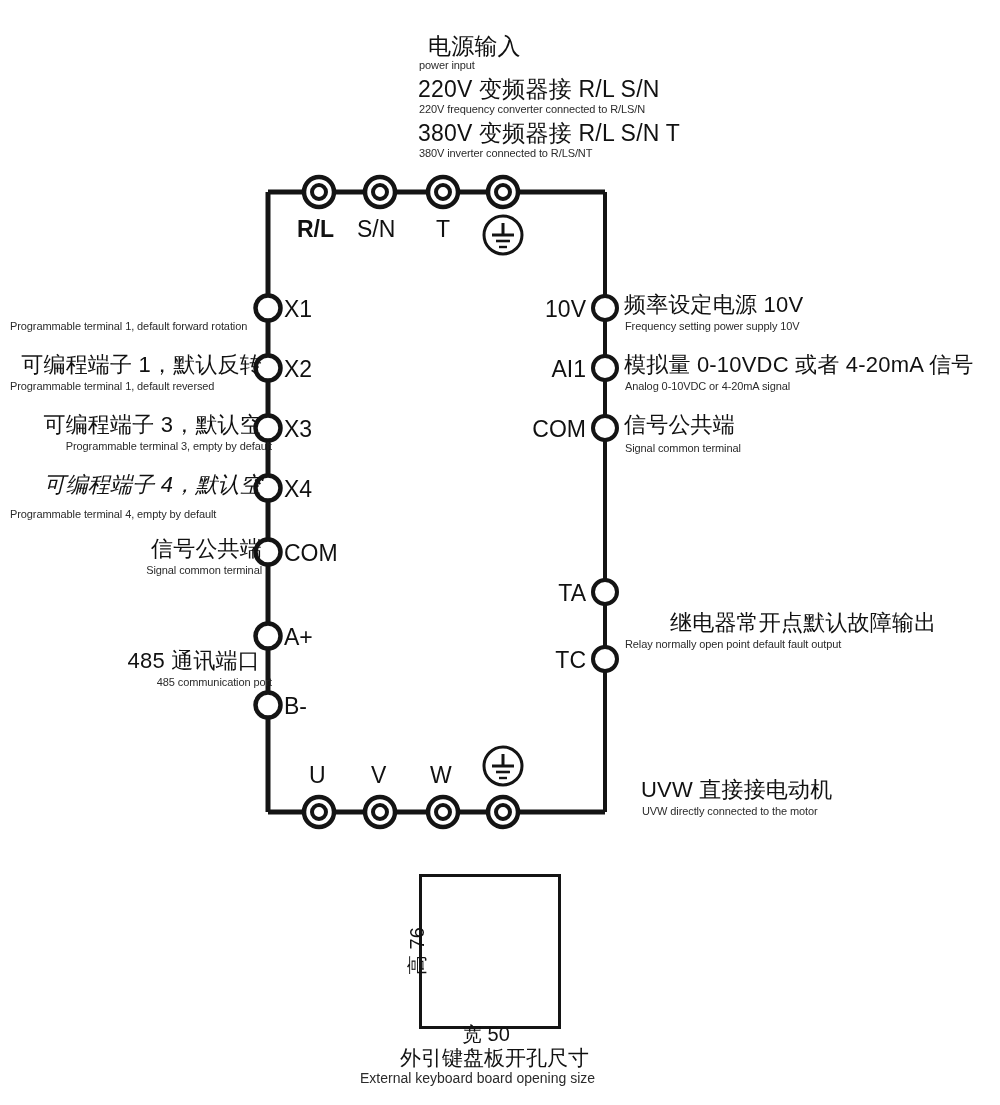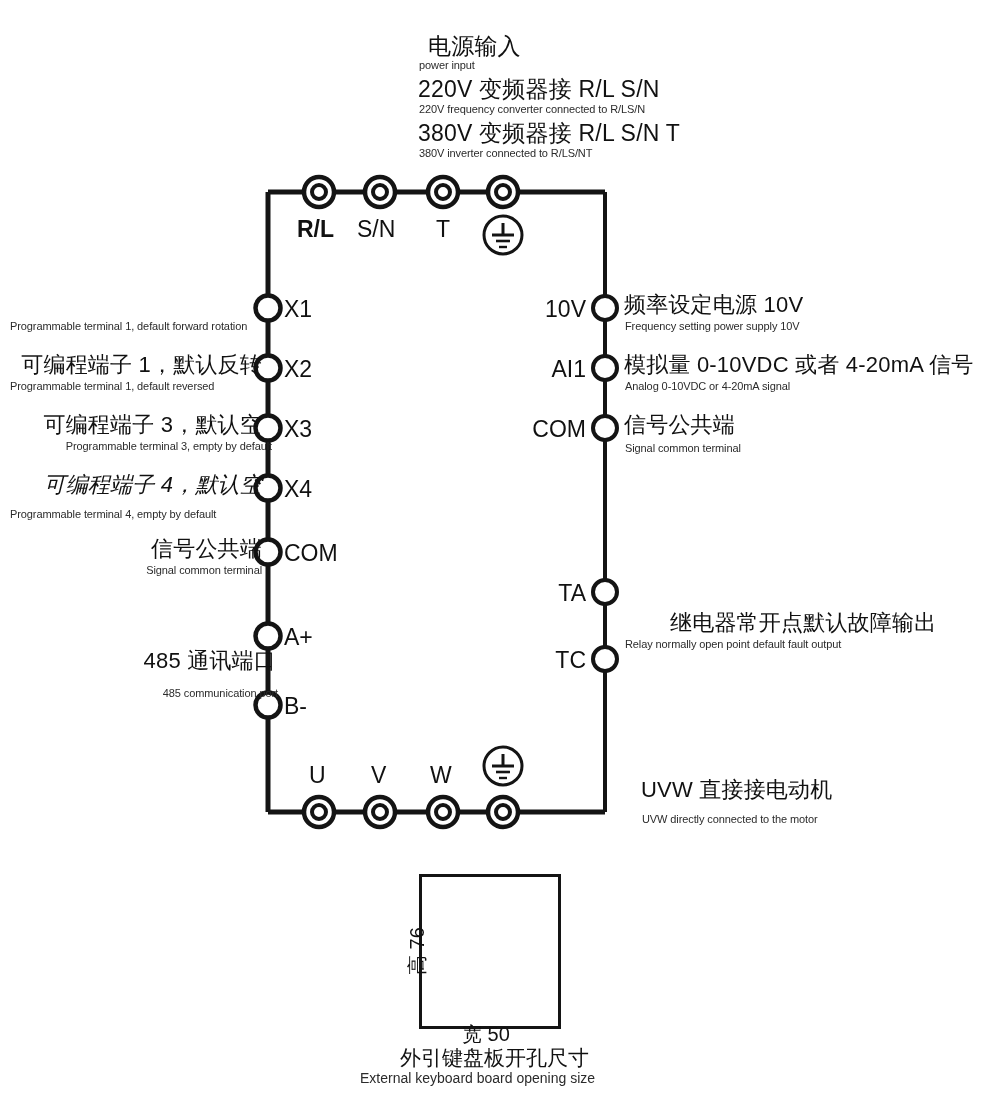--- a/index.html
+++ b/index.html
@@ -234,43 +234,43 @@
 
   <div class="lbl cn blk-right" style="left:10px; top:412px; width:252px;">可编程端子 3，默认空</div>
   <div class="lbl en blk-right" style="left:10px; top:440px; width:262px;">Programmable terminal 3, empty by default</div>
 
   <div class="lbl cn blk-right" style="left:10px; top:472px; width:252px;font-style:italic;">可编程端子 4，默认空</div>
   <div class="lbl en" style="left:10px; top:500px; width:252px; text-align:left;margin-top:8px;">Programmable terminal 4, empty by default</div>
 
   <div class="lbl cn blk-right" style="left:10px; top:536px; width:252px;">信号公共端</div>
   <div class="lbl en blk-right" style="left:10px; top:564px; width:252px;">Signal common terminal</div>
 
-  <div class="lbl cn blk-right" style="left:24px; top:648px; width:252px;">485 通讯端口</div>
-  <div class="lbl en blk-right" style="left:16px; top:676px; width:262px;margin-top:11px;">485 communication port</div>
+  <div class="lbl cn blk-right" style="left:8px; top:648px; width:252px;">485 通讯端口</div>
+  <div class="lbl en blk-right" style="left:10px; top:676px; width:262px;">485 communication port</div>
 
   <div class="rail-code blk-right" style="left:490px; top:296px; width:96px; text-align:right;">10V</div>
   <div class="rail-code blk-right" style="left:490px; top:356px; width:96px; text-align:right;">AI1</div>
   <div class="rail-code blk-right" style="left:490px; top:416px; width:96px; text-align:right;">COM</div>
   <div class="rail-code blk-right" style="left:490px; top:580px; width:96px; text-align:right;">TA</div>
   <div class="rail-code blk-right" style="left:490px; top:647px; width:96px; text-align:right;">TC</div>
 
   <div class="lbl cn" style="left:624px; top:292px;">频率设定电源 10V</div>
   <div class="lbl en" style="left:625px; top:320px;">Frequency setting power supply 10V</div>
 
   <div class="lbl cn" style="left:624px; top:352px;">模拟量 0-10VDC 或者 4-20mA 信号</div>
   <div class="lbl en" style="left:625px; top:380px;">Analog 0-10VDC or 4-20mA signal</div>
 
   <div class="lbl cn" style="left:624px; top:412px;">信号公共端</div>
   <div class="lbl en" style="left:625px; top:442px;">Signal common terminal</div>
 
   <div class="lbl cn" style="left:630px; top:610px;margin-left:40px;">继电器常开点默认故障输出</div>
   <div class="lbl en" style="left:625px; top:638px;">Relay normally open point default fault output</div>
 
   <div class="lbl cn" style="left:641px; top:777px;">UVW 直接接电动机</div>
-  <div class="lbl en" style="left:642px; top:805px;margin-top:8px;">UVW directly connected to the motor</div>
+  <div class="lbl en" style="left:642px; top:805px;">UVW directly connected to the motor</div>
 
   <div class="kb-box" style="left:419px; top:874px; width:142px; height:155px;"></div>
 
   <div class="kb-h" style="left:404px; top:975px;">高 76</div>
 
   <div class="kb-w" style="left:462px; top:997px;">宽 50</div>
 
   <div class="kb-cap-cn" style="left:400px; top:1044px;">外引键盘板开孔尺寸</div>
   <div class="kb-cap-en" style="left:360px; top:1070px;text-align:right;">External keyboard board opening size</div>
 

